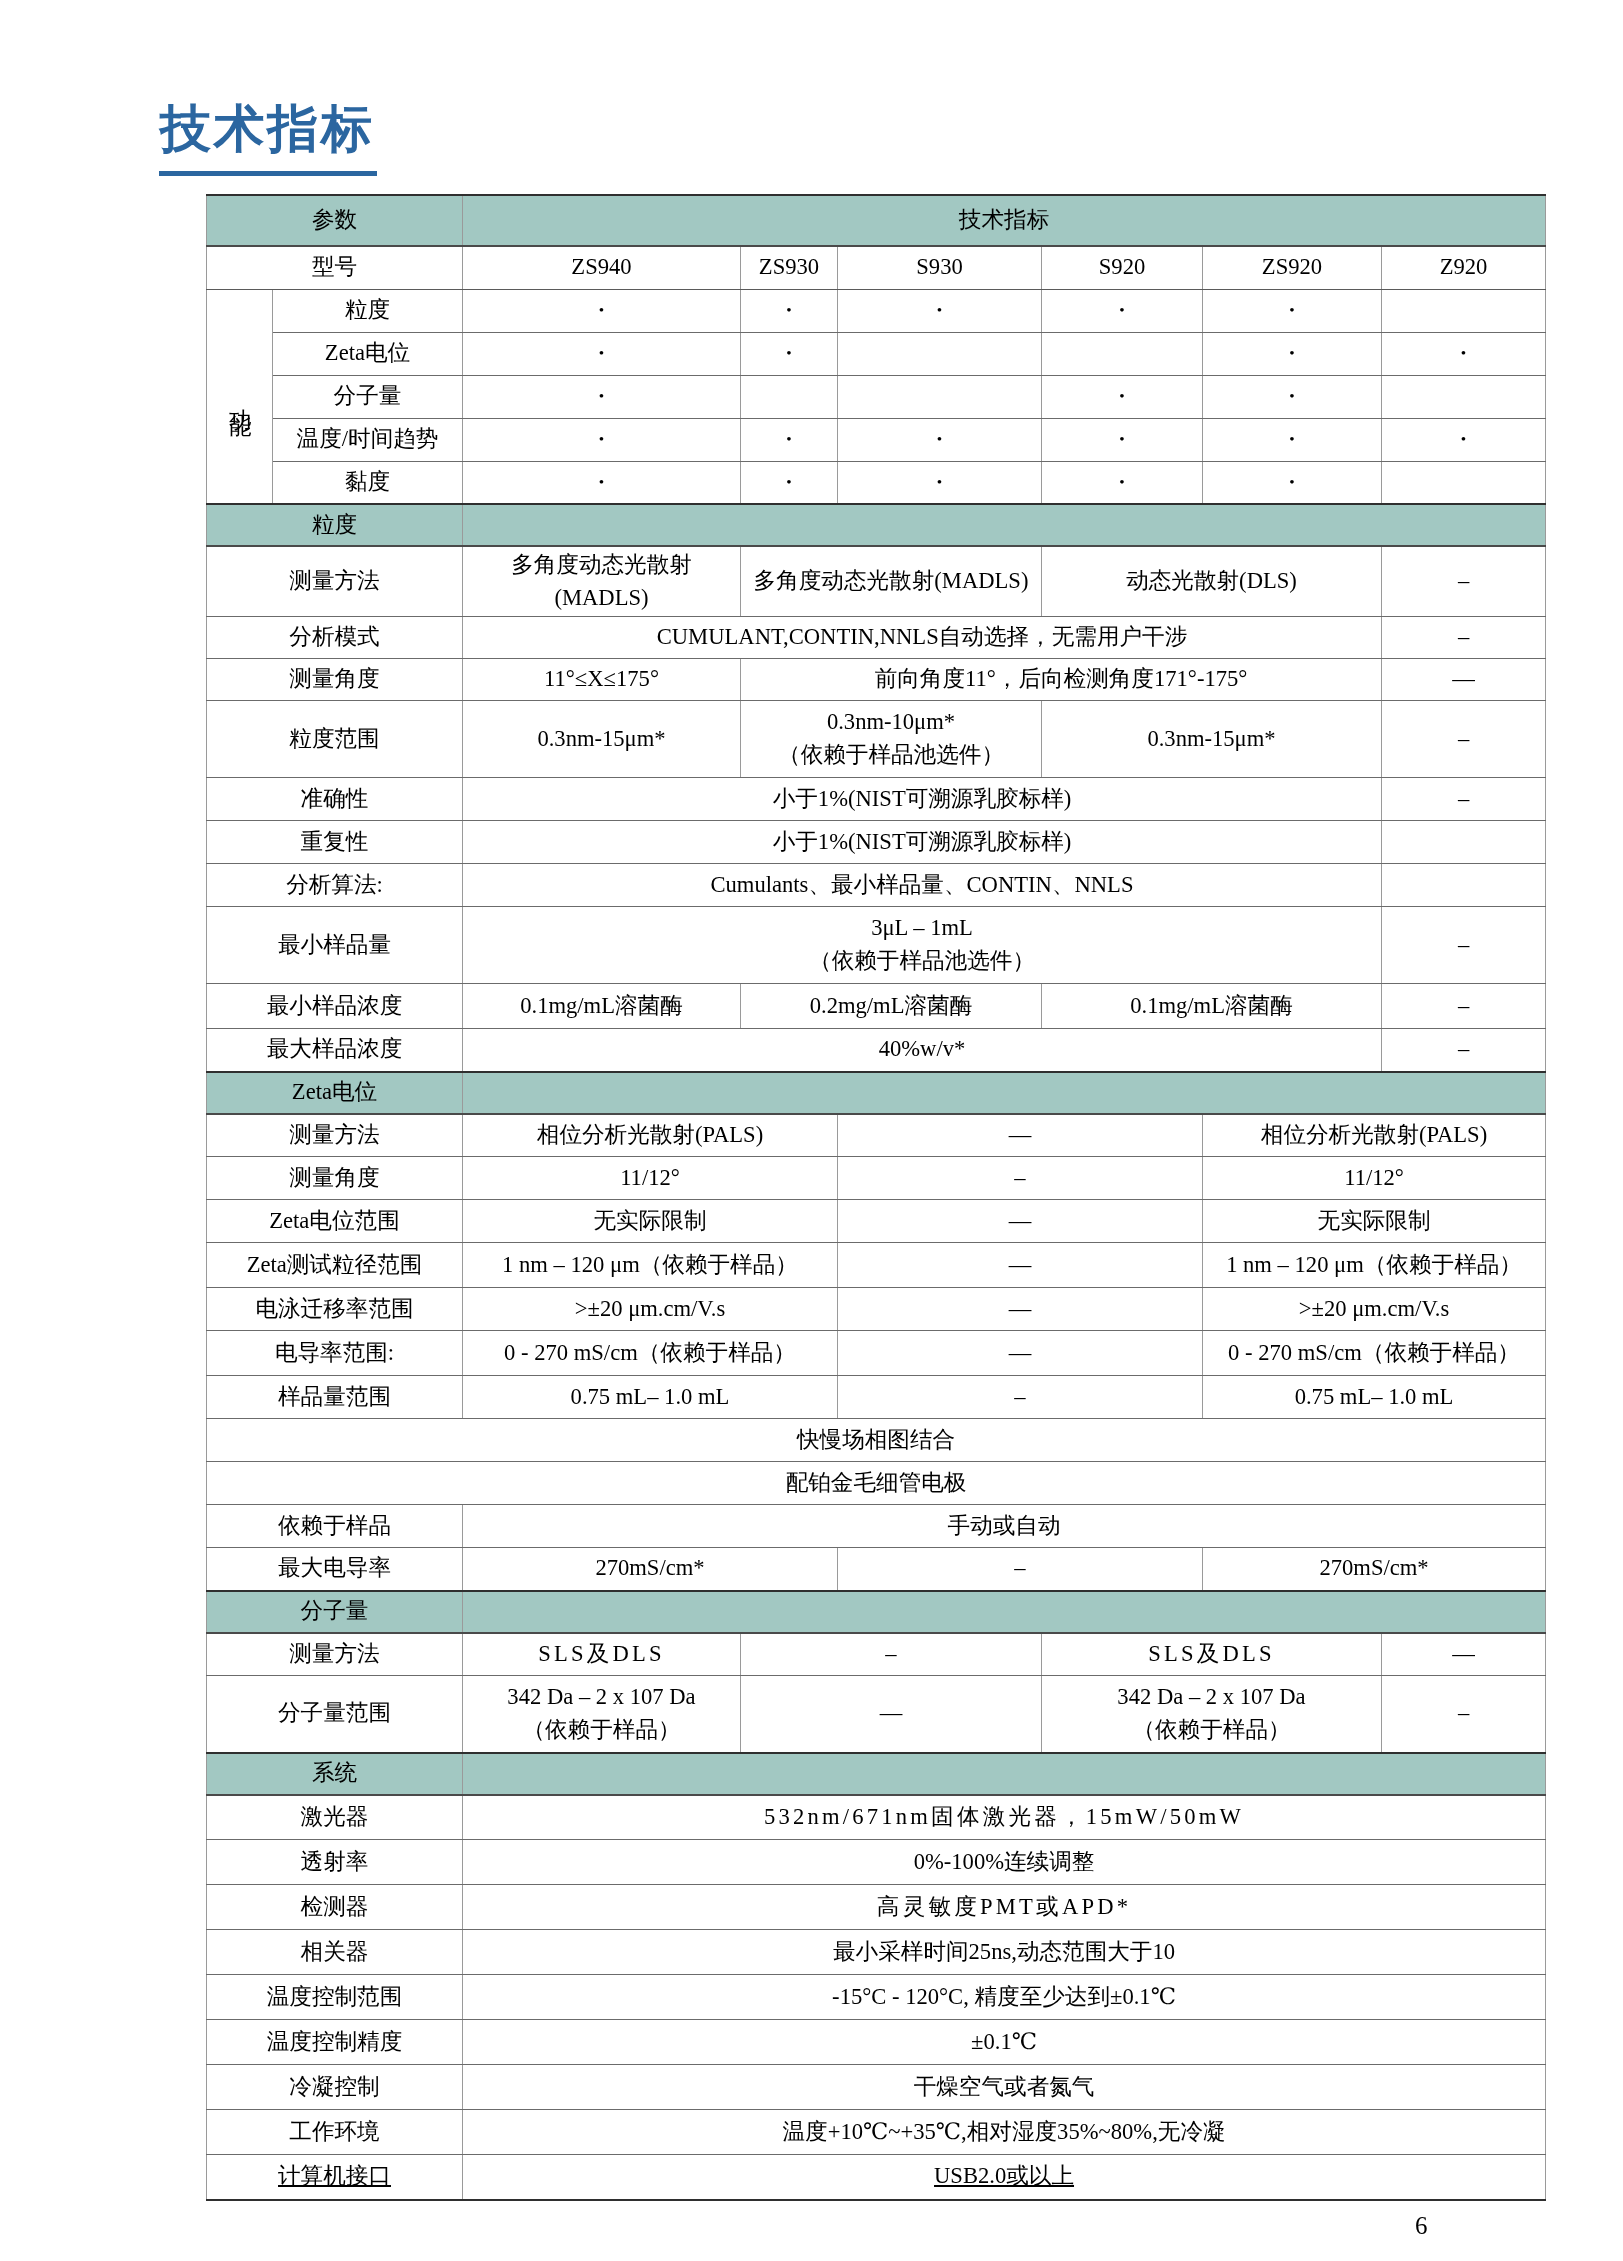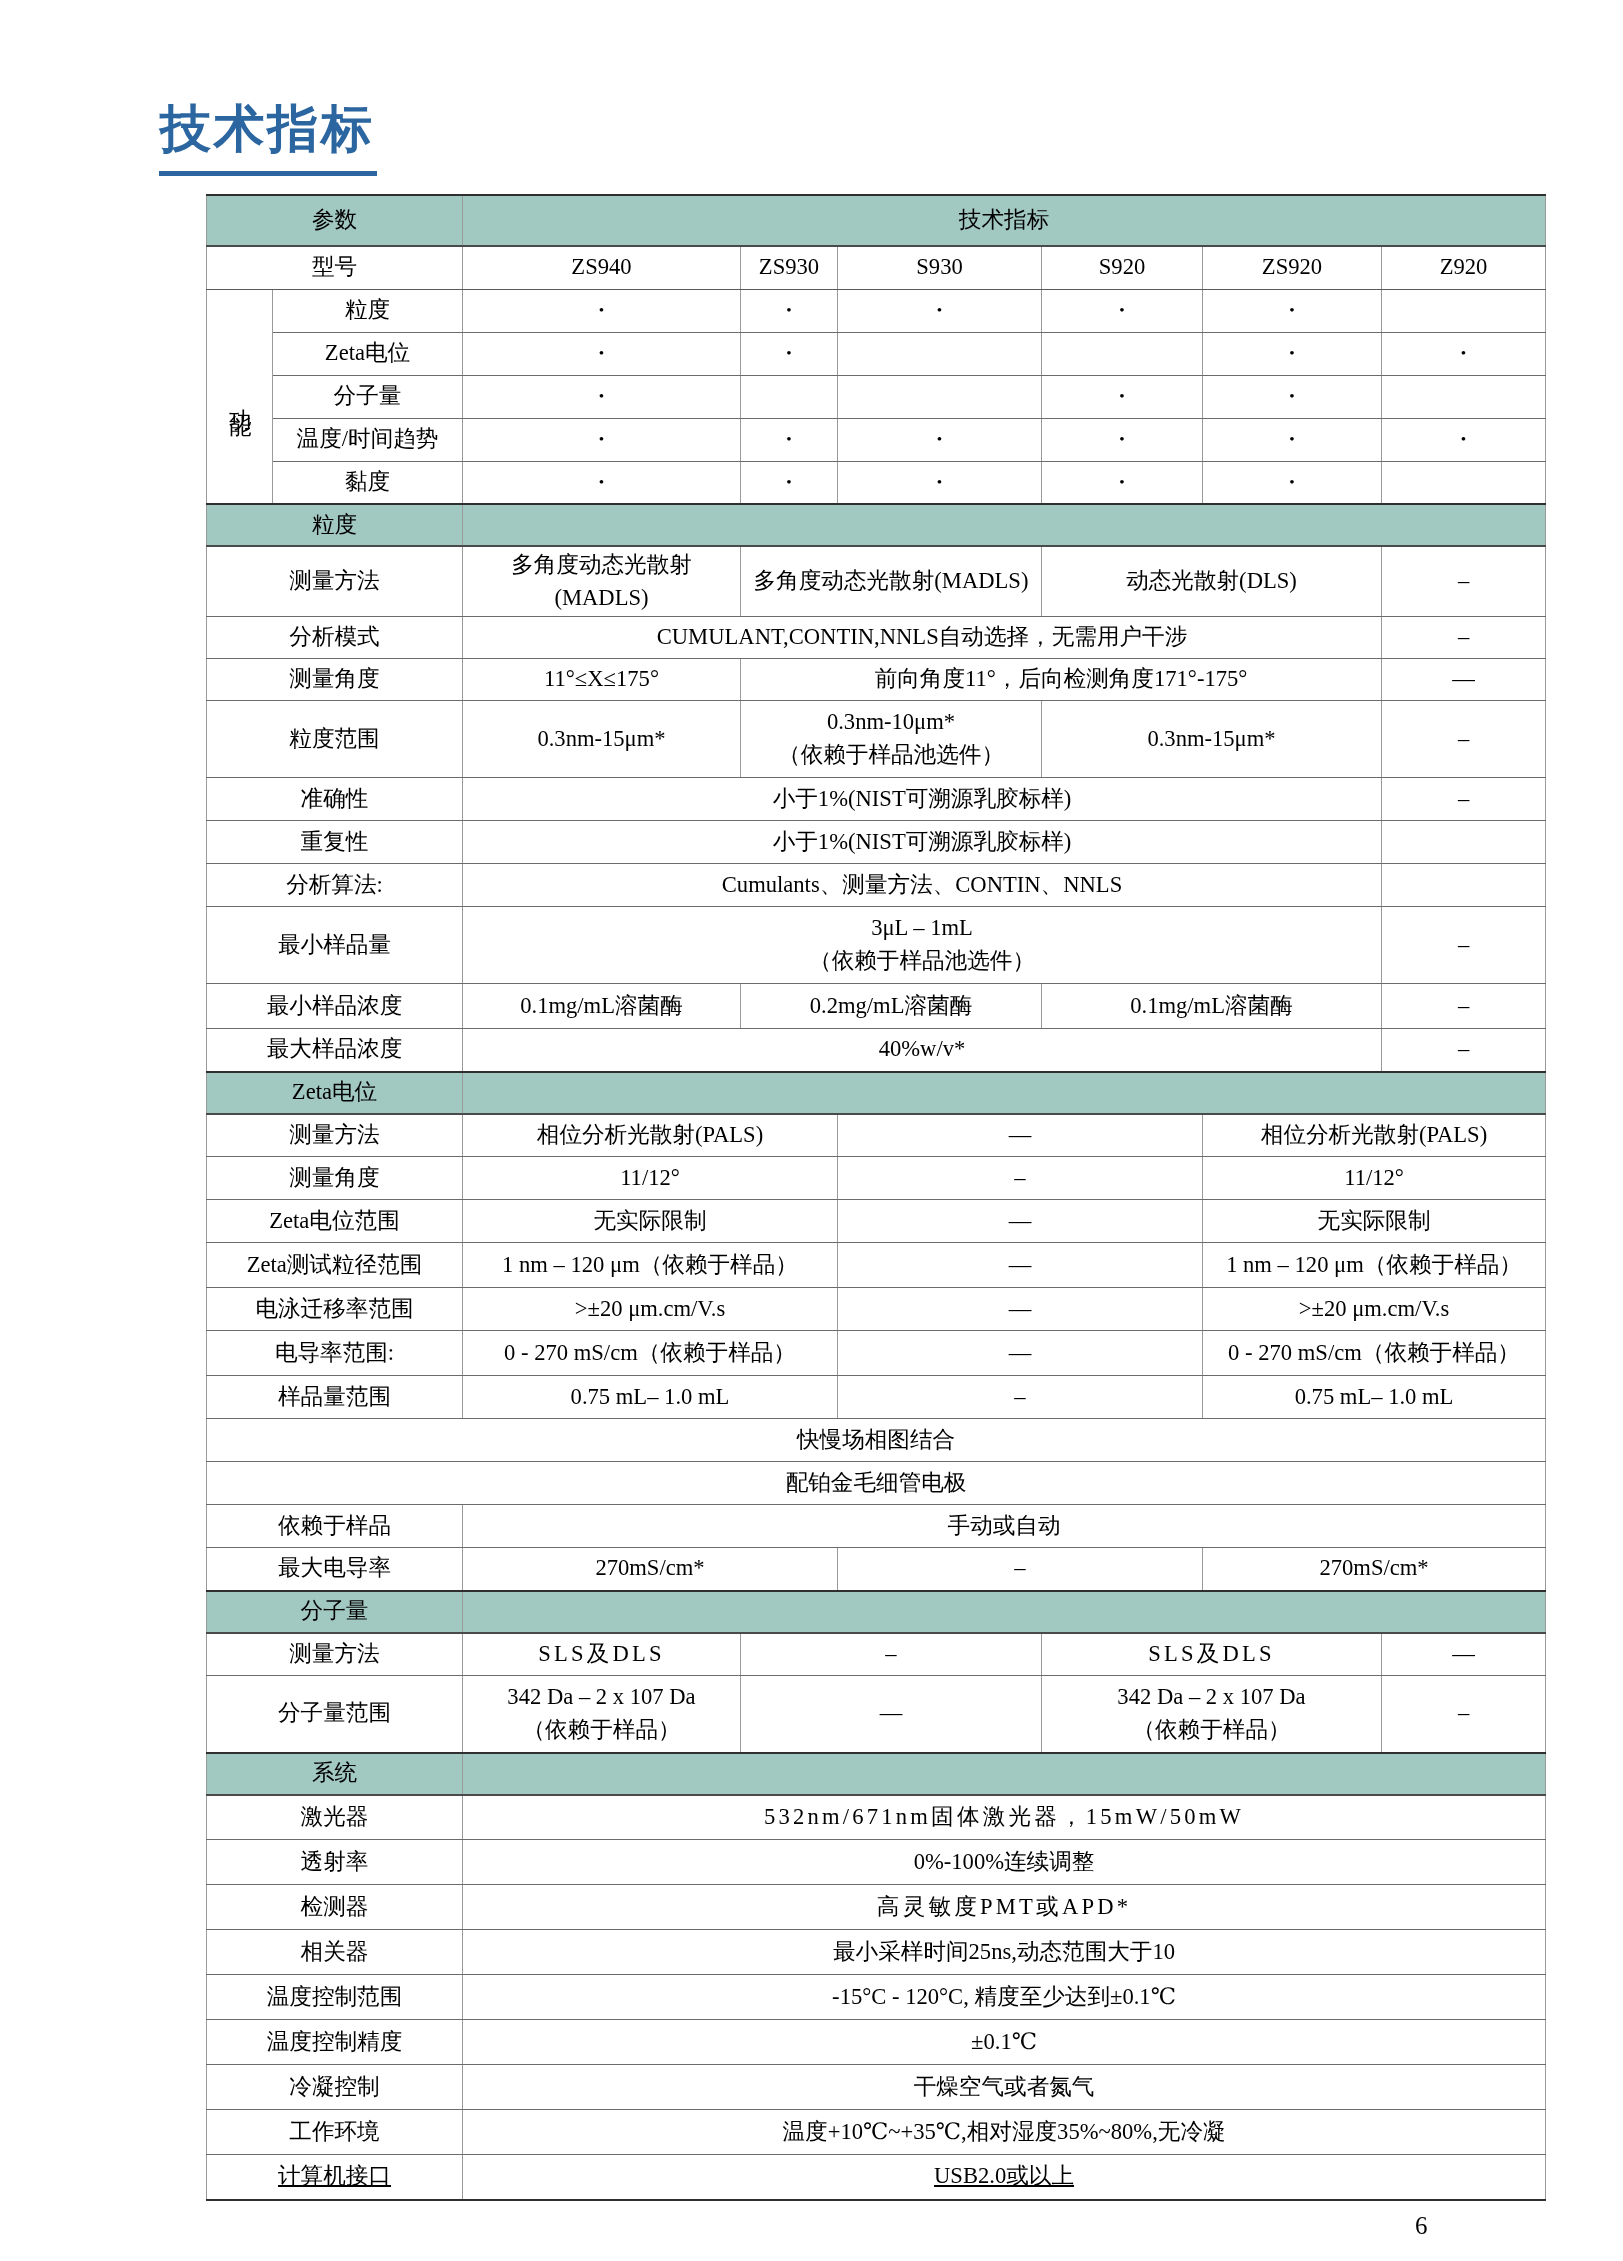--- a/index.html
+++ b/index.html
@@ -148,21 +148,21 @@
       <td colspan="5">小于1%(NIST可溯源乳胶标样)</td>
       <td>–</td>
     </tr>
     <tr class="h96">
       <td colspan="2">重复性</td>
       <td colspan="5">小于1%(NIST可溯源乳胶标样)</td>
       <td></td>
     </tr>
     <tr class="h96">
       <td colspan="2">分析算法:</td>
-      <td colspan="5">Cumulants、测量方法、CONTIN、NNLS</td>
+      <td colspan="5">Cumulants、最小样品量、CONTIN、NNLS</td>
       <td></td>
     </tr>
     <tr class="h170">
       <td colspan="2">最小样品量</td>
       <td colspan="5">3μL – 1mL
 （依赖于样品池选件）</td>
       <td>–</td>
     </tr>
     <tr class="h100">
       <td colspan="2">最小样品浓度</td>

